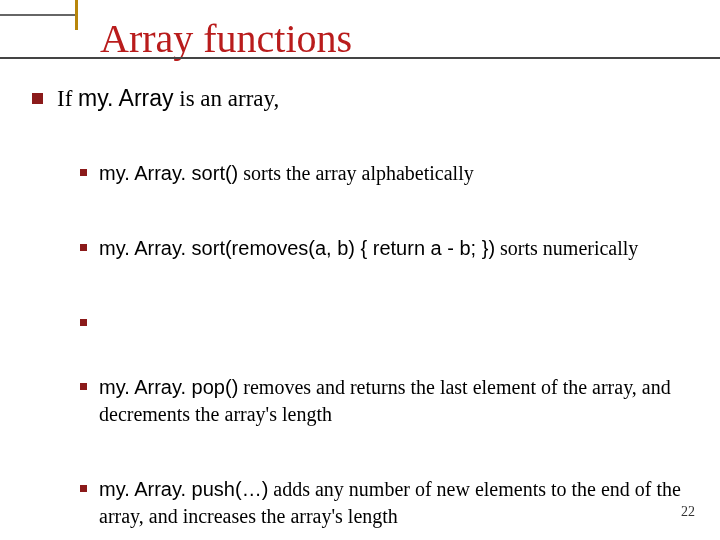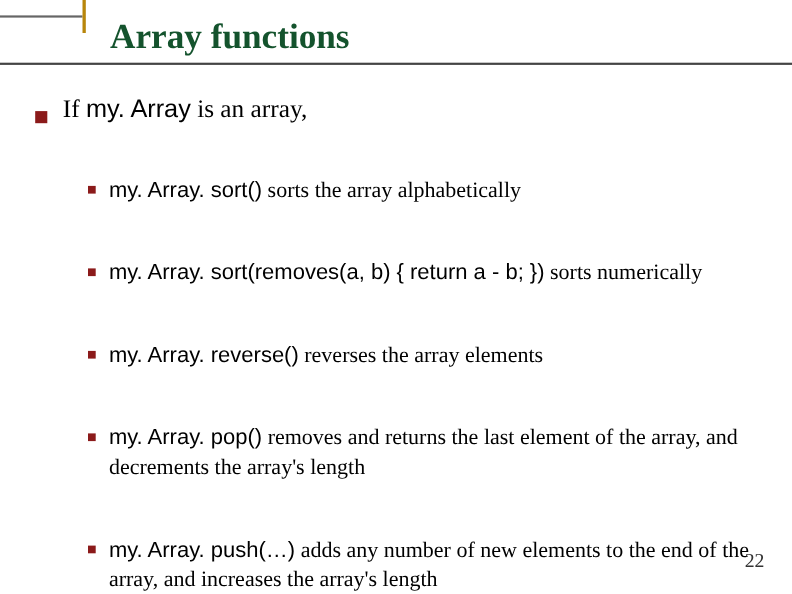--- a/index.html
+++ b/index.html
@@ -25,42 +25,41 @@
       top: 0;
       left: 75px;
       width: 3px;
       height: 30px;
       background: #b8860b;
     }
     .title {
       position: absolute;
       top: 15px;
       left: 100px;
-      font-size: 32px;
-      color: #14532d;
+      font-size: 40px;
+      color: #b91c1c;
       font-family: 'Times New Roman', Times, serif;
-      font-weight: bold;
     }
     .title-underline {
       position: absolute;
       top: 57px;
       left: 0;
       width: 720px;
       height: 2px;
       background: #444;
     }
     .content {
       position: absolute;
       top: 85px;
       left: 32px;
       right: 30px;
     }
     .l1 {
       display: flex;
-      align-items: flex-end;
+      align-items: flex-start;
       margin-bottom: 8px;
     }
     .l1 .bullet {
       width: 11px;
       height: 11px;
       background: #8b1a1a;
       margin-top: 8px;
       margin-right: 14px;
       flex-shrink: 0;
     }
@@ -91,21 +90,21 @@
       color: #000;
     }
     .code {
       font-family: 'Comic Sans MS', cursive, sans-serif;
       color: #000;
     }
     .page-num {
       position: absolute;
       bottom: 20px;
       right: 25px;
-      font-size: 18px;
+      font-size: 14px;
       color: #333;
       font-family: 'Times New Roman', Times, serif;
     }
   </style>
 </head>
 <body>
 
 <div class="deco-line"></div>
 <div class="deco-vert"></div>
 <div class="title">Array functions</div>
@@ -123,21 +122,20 @@
     <div class="l2">
       <div class="bullet"></div>
       <div class="text"><span class="code">my. Array. sort()</span><span> sorts the array alphabetically</span></div>
     </div>
     <div class="l2">
       <div class="bullet"></div>
       <div class="text"><span class="code">my. Array. sort(removes(a, b) { return a - b; })</span><span> sorts numerically</span></div>
     </div>
     <div class="l2">
       <div class="bullet"></div>
-      <div class="text"><span class="code">my. Array. reverse()</span><span> reverses the array elements</span></div>
     </div>
     <div class="l2">
       <div class="bullet"></div>
       <div class="text"><span class="code">my. Array. pop()</span><span> removes and returns the last element of the array, and decrements the array's length</span></div>
     </div>
     <div class="l2">
       <div class="bullet"></div>
       <div class="text"><span class="code">my. Array. push(…)</span><span> adds any number of new elements to the end of the array, and increases the array's length</span></div>
     </div>
   </div>

